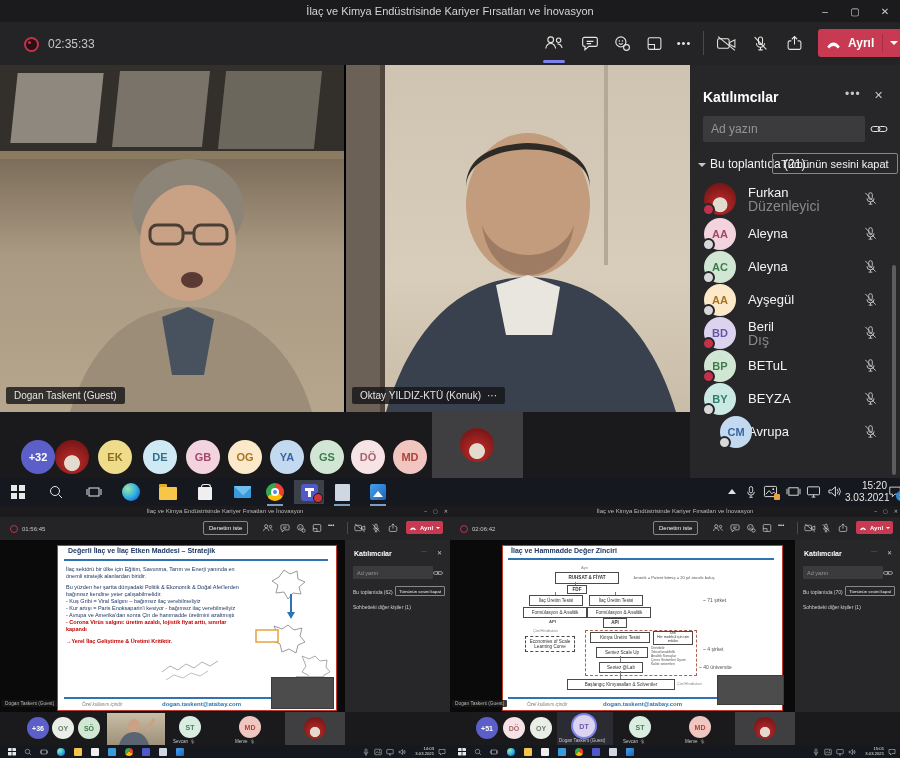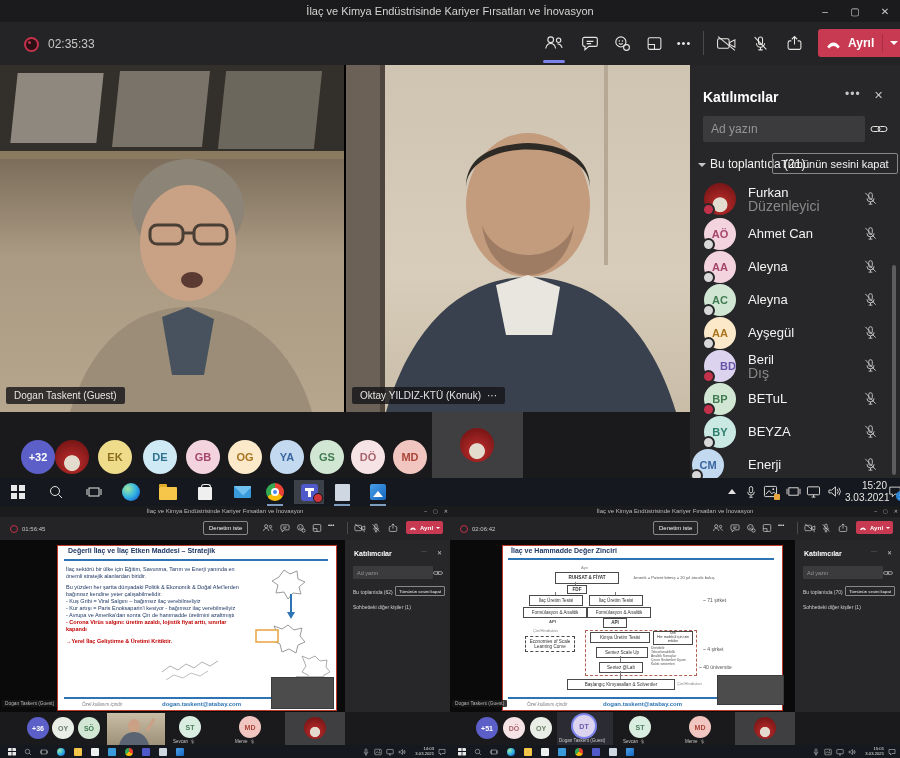--- a/index.html
+++ b/index.html
@@ -371,30 +371,20 @@
         </div>
         <div style="margin-left:26px;">
           <div class="pname">Furkan</div>
           <div class="psub">Düzenleyici</div>
         </div>
         <svg class="r" style="right:22px;" width="15" height="15" color="#c8c6c4">
             <use href="#micoff"></use>
           </svg>
       </div>
 
-      <div class="prow">
-        <div class="av c-pink" style="position:relative;left:14px;width:32px;height:32px;font-size:11px;flex:none;">
-          <span>AÖ</span>
-            <span class="dot dot-w"></span>
-        </div>
-        <div class="pname" style="margin-left:26px;">Ahmet Can</div>
-        <svg class="r" style="right:22px;" width="15" height="15" color="#c8c6c4">
-            <use href="#micoff"></use>
-          </svg>
-      </div>
 
       <div class="prow">
         <div class="av c-pink" style="position:relative;left:14px;width:32px;height:32px;font-size:11px;flex:none;">
           <span>AA</span>
             <span class="dot dot-w"></span>
         </div>
         <div class="pname" style="margin-left:26px;">Aleyna</div>
         <svg class="r" style="right:22px;" width="15" height="15" color="#c8c6c4">
             <use href="#micoff"></use>
           </svg>
@@ -416,21 +406,21 @@
           <span>AA</span>
             <span class="dot dot-w"></span>
         </div>
         <div class="pname" style="margin-left:26px;">Ayşegül</div>
         <svg class="r" style="right:22px;" width="15" height="15" color="#c8c6c4">
             <use href="#micoff"></use>
           </svg>
       </div>
 
       <div class="prow">
-        <div class="av c-lilac" style="position:relative;left:14px;width:32px;height:32px;font-size:11px;flex:none;justify-content:flex-end;">
+        <div class="av c-lilac" style="position:relative;left:14px;width:32px;height:32px;font-size:11px;flex:none;">
           <span>BD</span>
             <span class="dot dot-r"></span>
         </div>
         <div style="margin-left:26px;">
           <div class="pname">Beril</div>
           <div class="psub">Dış</div>
         </div>
         <svg class="r" style="right:22px;" width="15" height="15" color="#c8c6c4">
             <use href="#micoff"></use>
           </svg>
@@ -452,25 +442,25 @@
           <span>BY</span>
             <span class="dot dot-w"></span>
         </div>
         <div class="pname" style="margin-left:26px;">BEYZA</div>
         <svg class="r" style="right:22px;" width="15" height="15" color="#c8c6c4">
             <use href="#micoff"></use>
           </svg>
       </div>
 
       <div class="prow">
-        <div class="av c-steel" style="position:relative;left:2px;width:32px;height:32px;font-size:11px;flex:none;">
+        <div class="av c-steel" style="position:relative;left:30px;width:32px;height:32px;font-size:11px;flex:none;">
           <span>CM</span>
             <span class="dot dot-w"></span>
         </div>
-        <div class="pname" style="margin-left:26px;">Enerji</div>
+        <div class="pname" style="margin-left:26px;">Avrupa</div>
         <svg class="r" style="right:22px;" width="15" height="15" color="#c8c6c4">
             <use href="#micoff"></use>
           </svg>
       </div>
     </div>
     <div class="r scroll" style="left:202px;top:200px;height:210px;"></div>
   </aside>
 
   <div class="r taskbar">
     <div class="tk" style="left:6px;">

